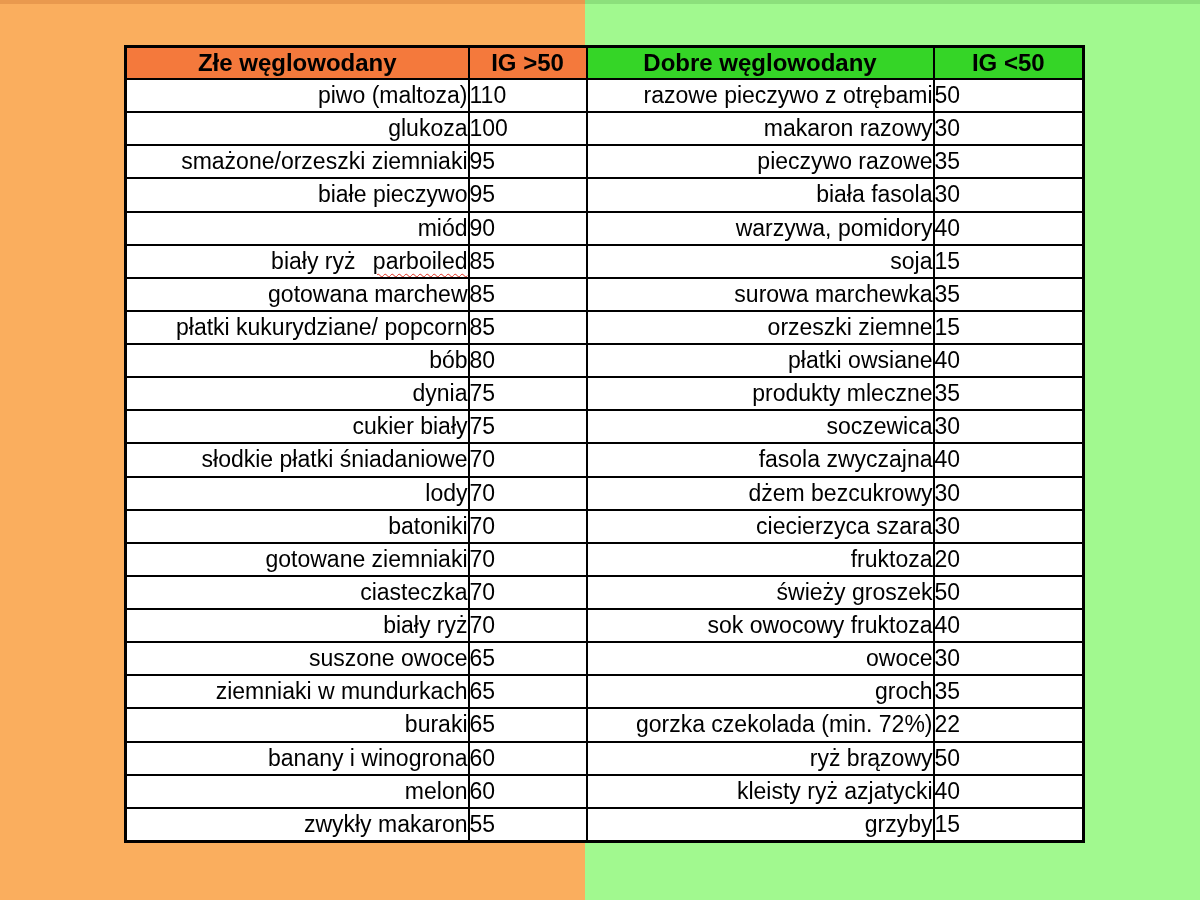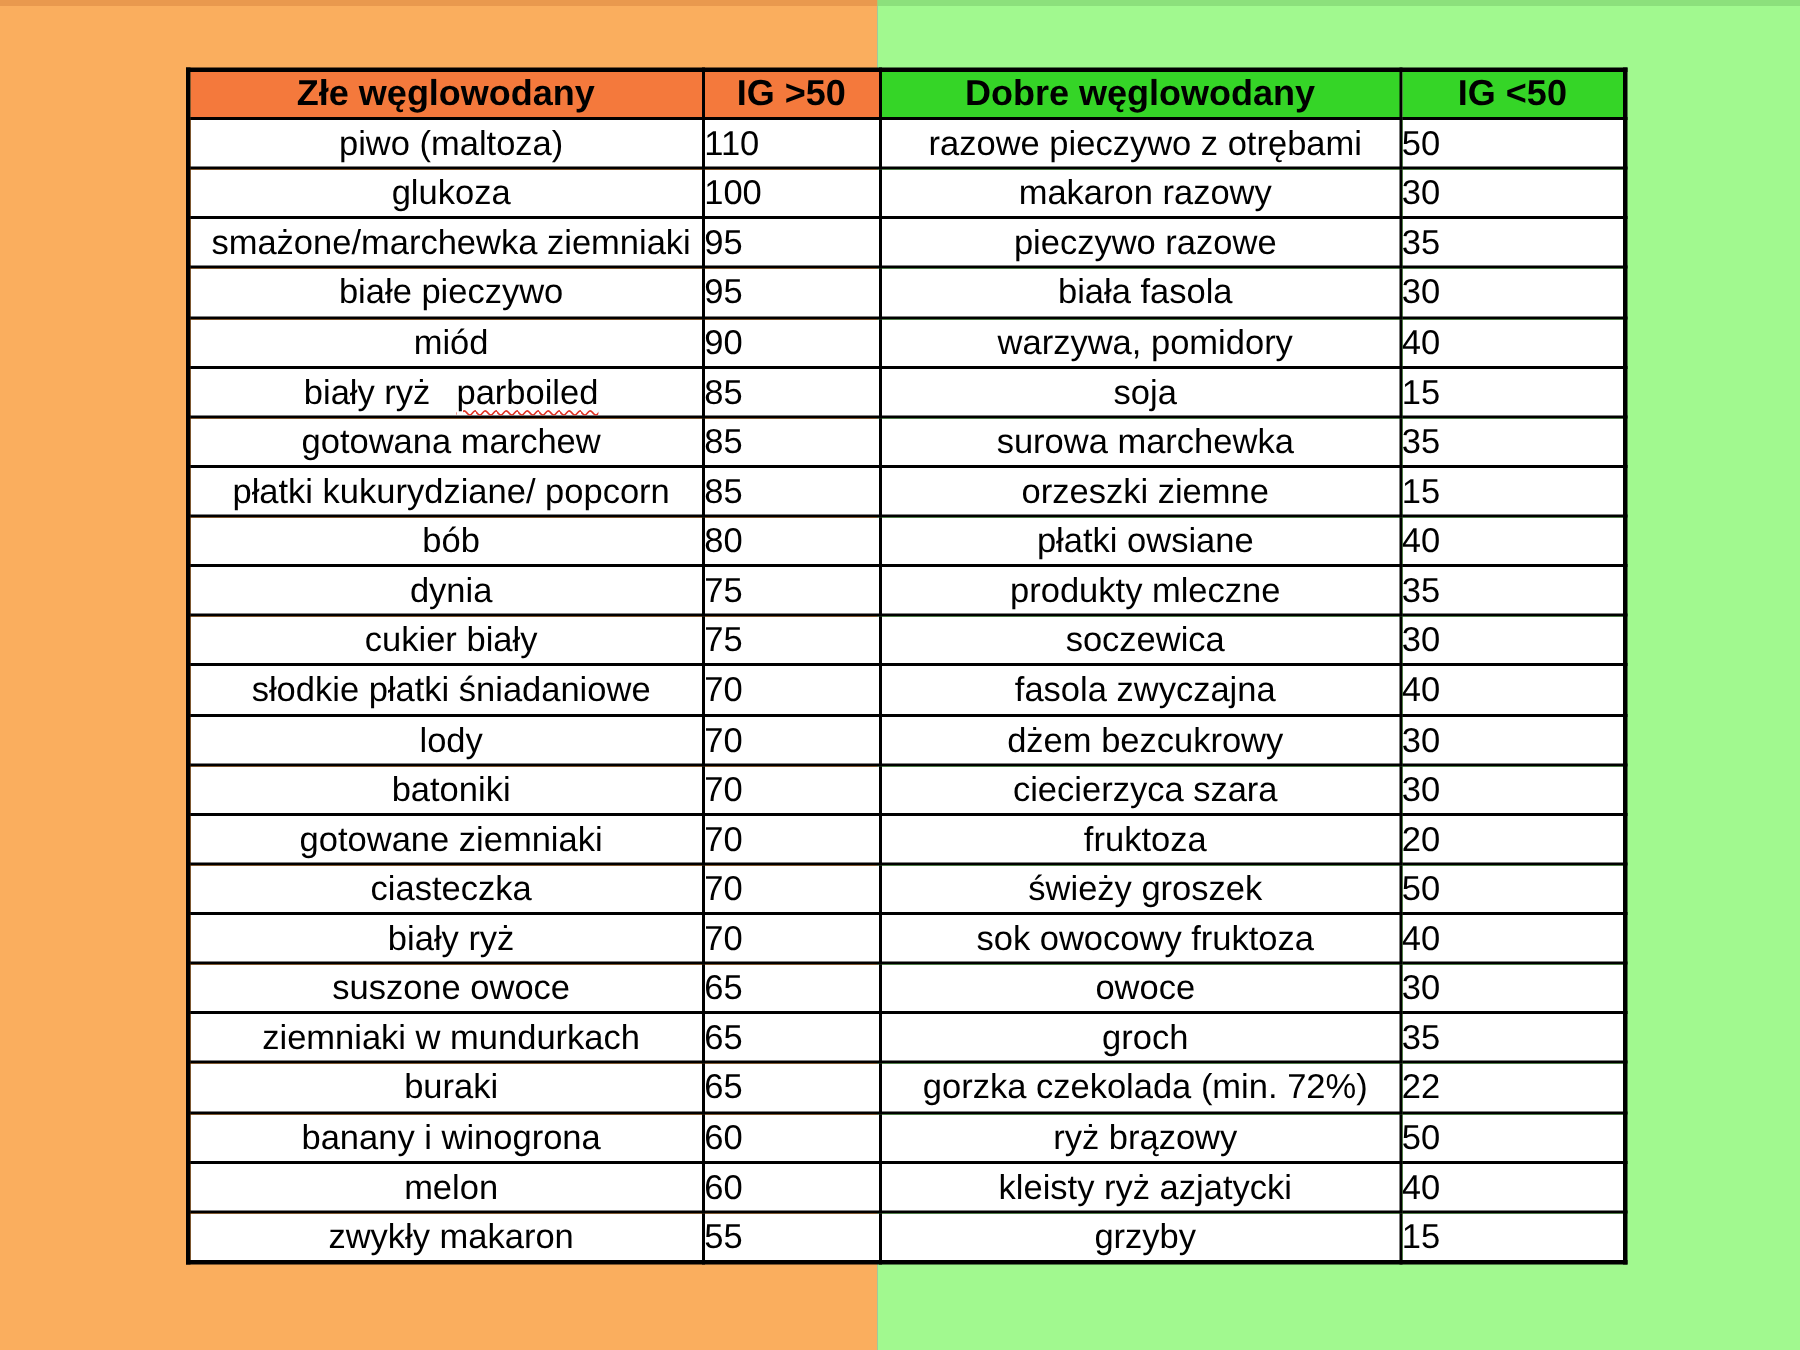--- a/index.html
+++ b/index.html
@@ -61,21 +61,21 @@
     line-height: 1;
   }
   .gi-table th {
     font-weight: bold;
     font-size: 24px;
     text-align: center;
   }
   .gi-table th.bad-h { background: var(--bad-header-bg, #F4793C); }
   .gi-table th.good-h { background: var(--good-header-bg, #35D527); }
   .gi-table td.food {
-    text-align: center;
+    text-align: right;
     padding-left: 7px;
     font-size: 23px;
   }
   .gi-table td.ig {
     text-align: left;
     font-size: 23px;
   }
   .squiggle {
     text-decoration: underline;
     text-decoration-style: wavy;
@@ -116,21 +116,21 @@
           <td class="food">razowe pieczywo z otrębami</td>
           <td class="ig">50</td>
         </tr>
         <tr>
           <td class="food">glukoza</td>
           <td class="ig">100</td>
           <td class="food">makaron razowy</td>
           <td class="ig">30</td>
         </tr>
         <tr>
-          <td class="food">smażone/marchewka ziemniaki</td>
+          <td class="food">smażone/orzeszki ziemniaki</td>
           <td class="ig">95</td>
           <td class="food">pieczywo razowe</td>
           <td class="ig">35</td>
         </tr>
         <tr>
           <td class="food">białe pieczywo</td>
           <td class="ig">95</td>
           <td class="food">biała fasola</td>
           <td class="ig">30</td>
         </tr>

